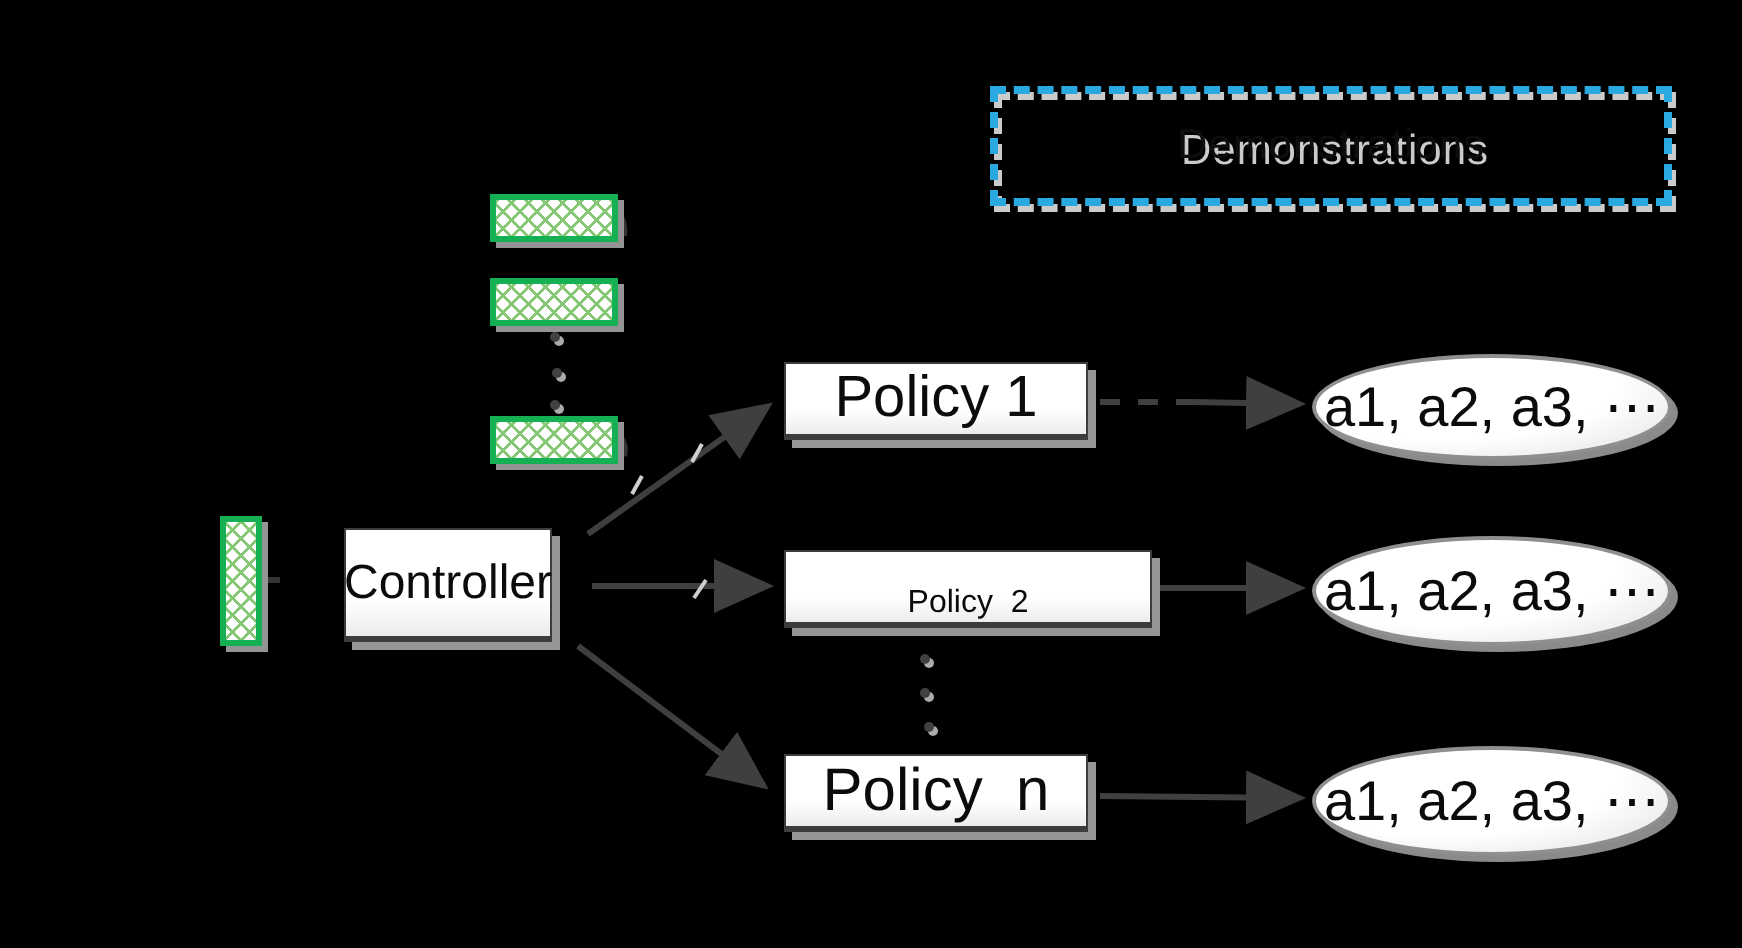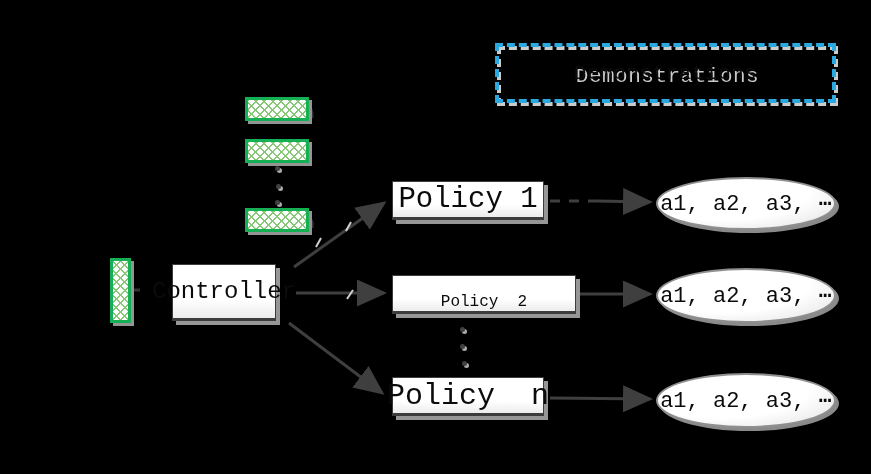--- a/index.html
+++ b/index.html
@@ -1,21 +1,21 @@
 <!DOCTYPE html>
 <html><head>
 <meta charset="utf-8">
 <style>
   html,body{margin:0;padding:0;background:#000;}
   #canvas{
     position:relative;
     width:871px;height:474px;
     background:#000;
     overflow:hidden;
-    font-family:Liberation Mono, monospace;
+    font-family:Liberation Sans, sans-serif;
   }
   
   .demo-box{
     position:absolute;left:495px;top:43px;width:341px;height:60px;
     box-sizing:border-box;
     border:4px dashed #2AA9E0;
     display:flex;align-items:center;justify-content:center;
     filter:drop-shadow(2px 3px 0 rgba(225,225,225,0.9));
   }
   .demo-label{
@@ -46,21 +46,21 @@
   .policy2{left:392px;top:275px;width:184px;height:39px;font-size:16px;align-items:flex-end;}
   .policyn{left:392px;top:377px;width:152px;height:39px;font-size:30px;}
   
   .ellipse{
     position:absolute;box-sizing:border-box;
     border-radius:50%;
     background:radial-gradient(ellipse at 35% 28%,#ffffff 55%,#e0e0e0 100%);
     border:2px solid #8f8f8f;
     filter:drop-shadow(3px 3px 0 #8a8a8a);
     display:flex;align-items:center;justify-content:center;
-    color:#0b0b0b;font-size:22px;white-space:pre;
+    color:#0b0b0b;font-size:28px;white-space:pre;
   }
   .e1{left:656px;top:177px;width:180px;height:53px;}
   .e2{left:656px;top:268px;width:180px;height:55px;}
   .e3{left:656px;top:373px;width:180px;height:55px;}
   
   .dot{
     position:absolute;width:5px;height:5px;border-radius:50%;
     background:#414141;box-shadow:2px 2px 0 #ababab;
   }
   

